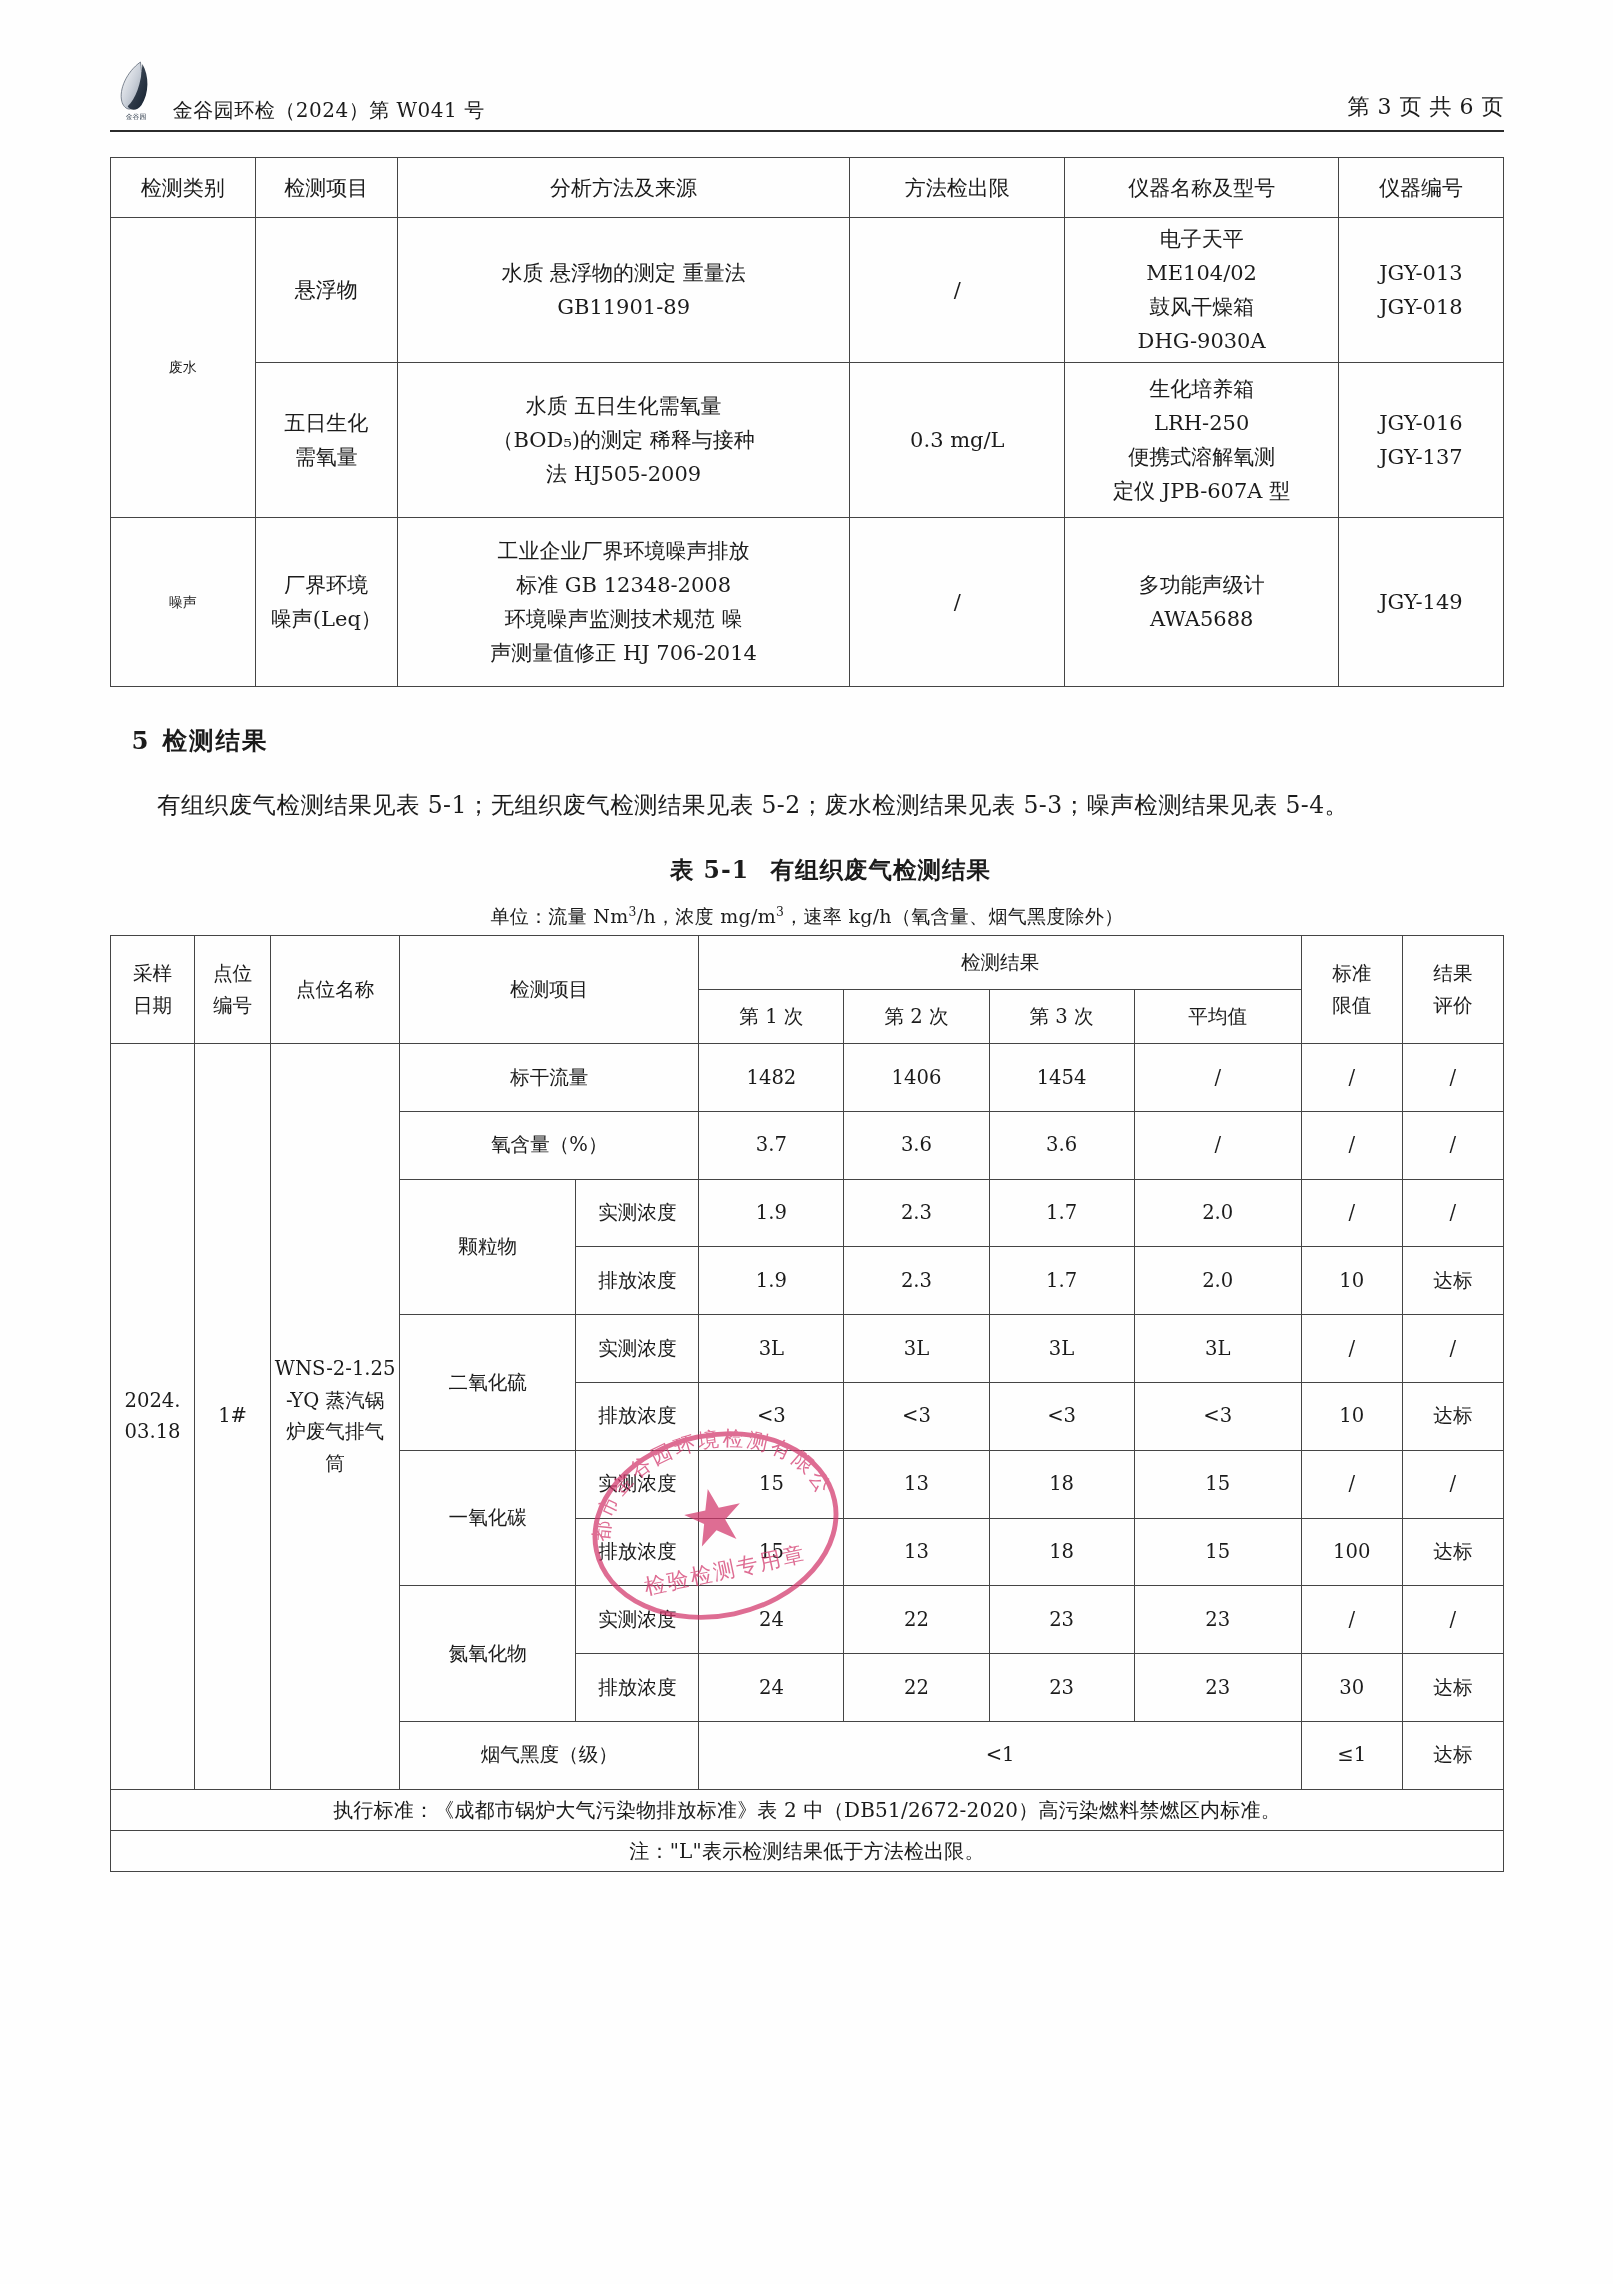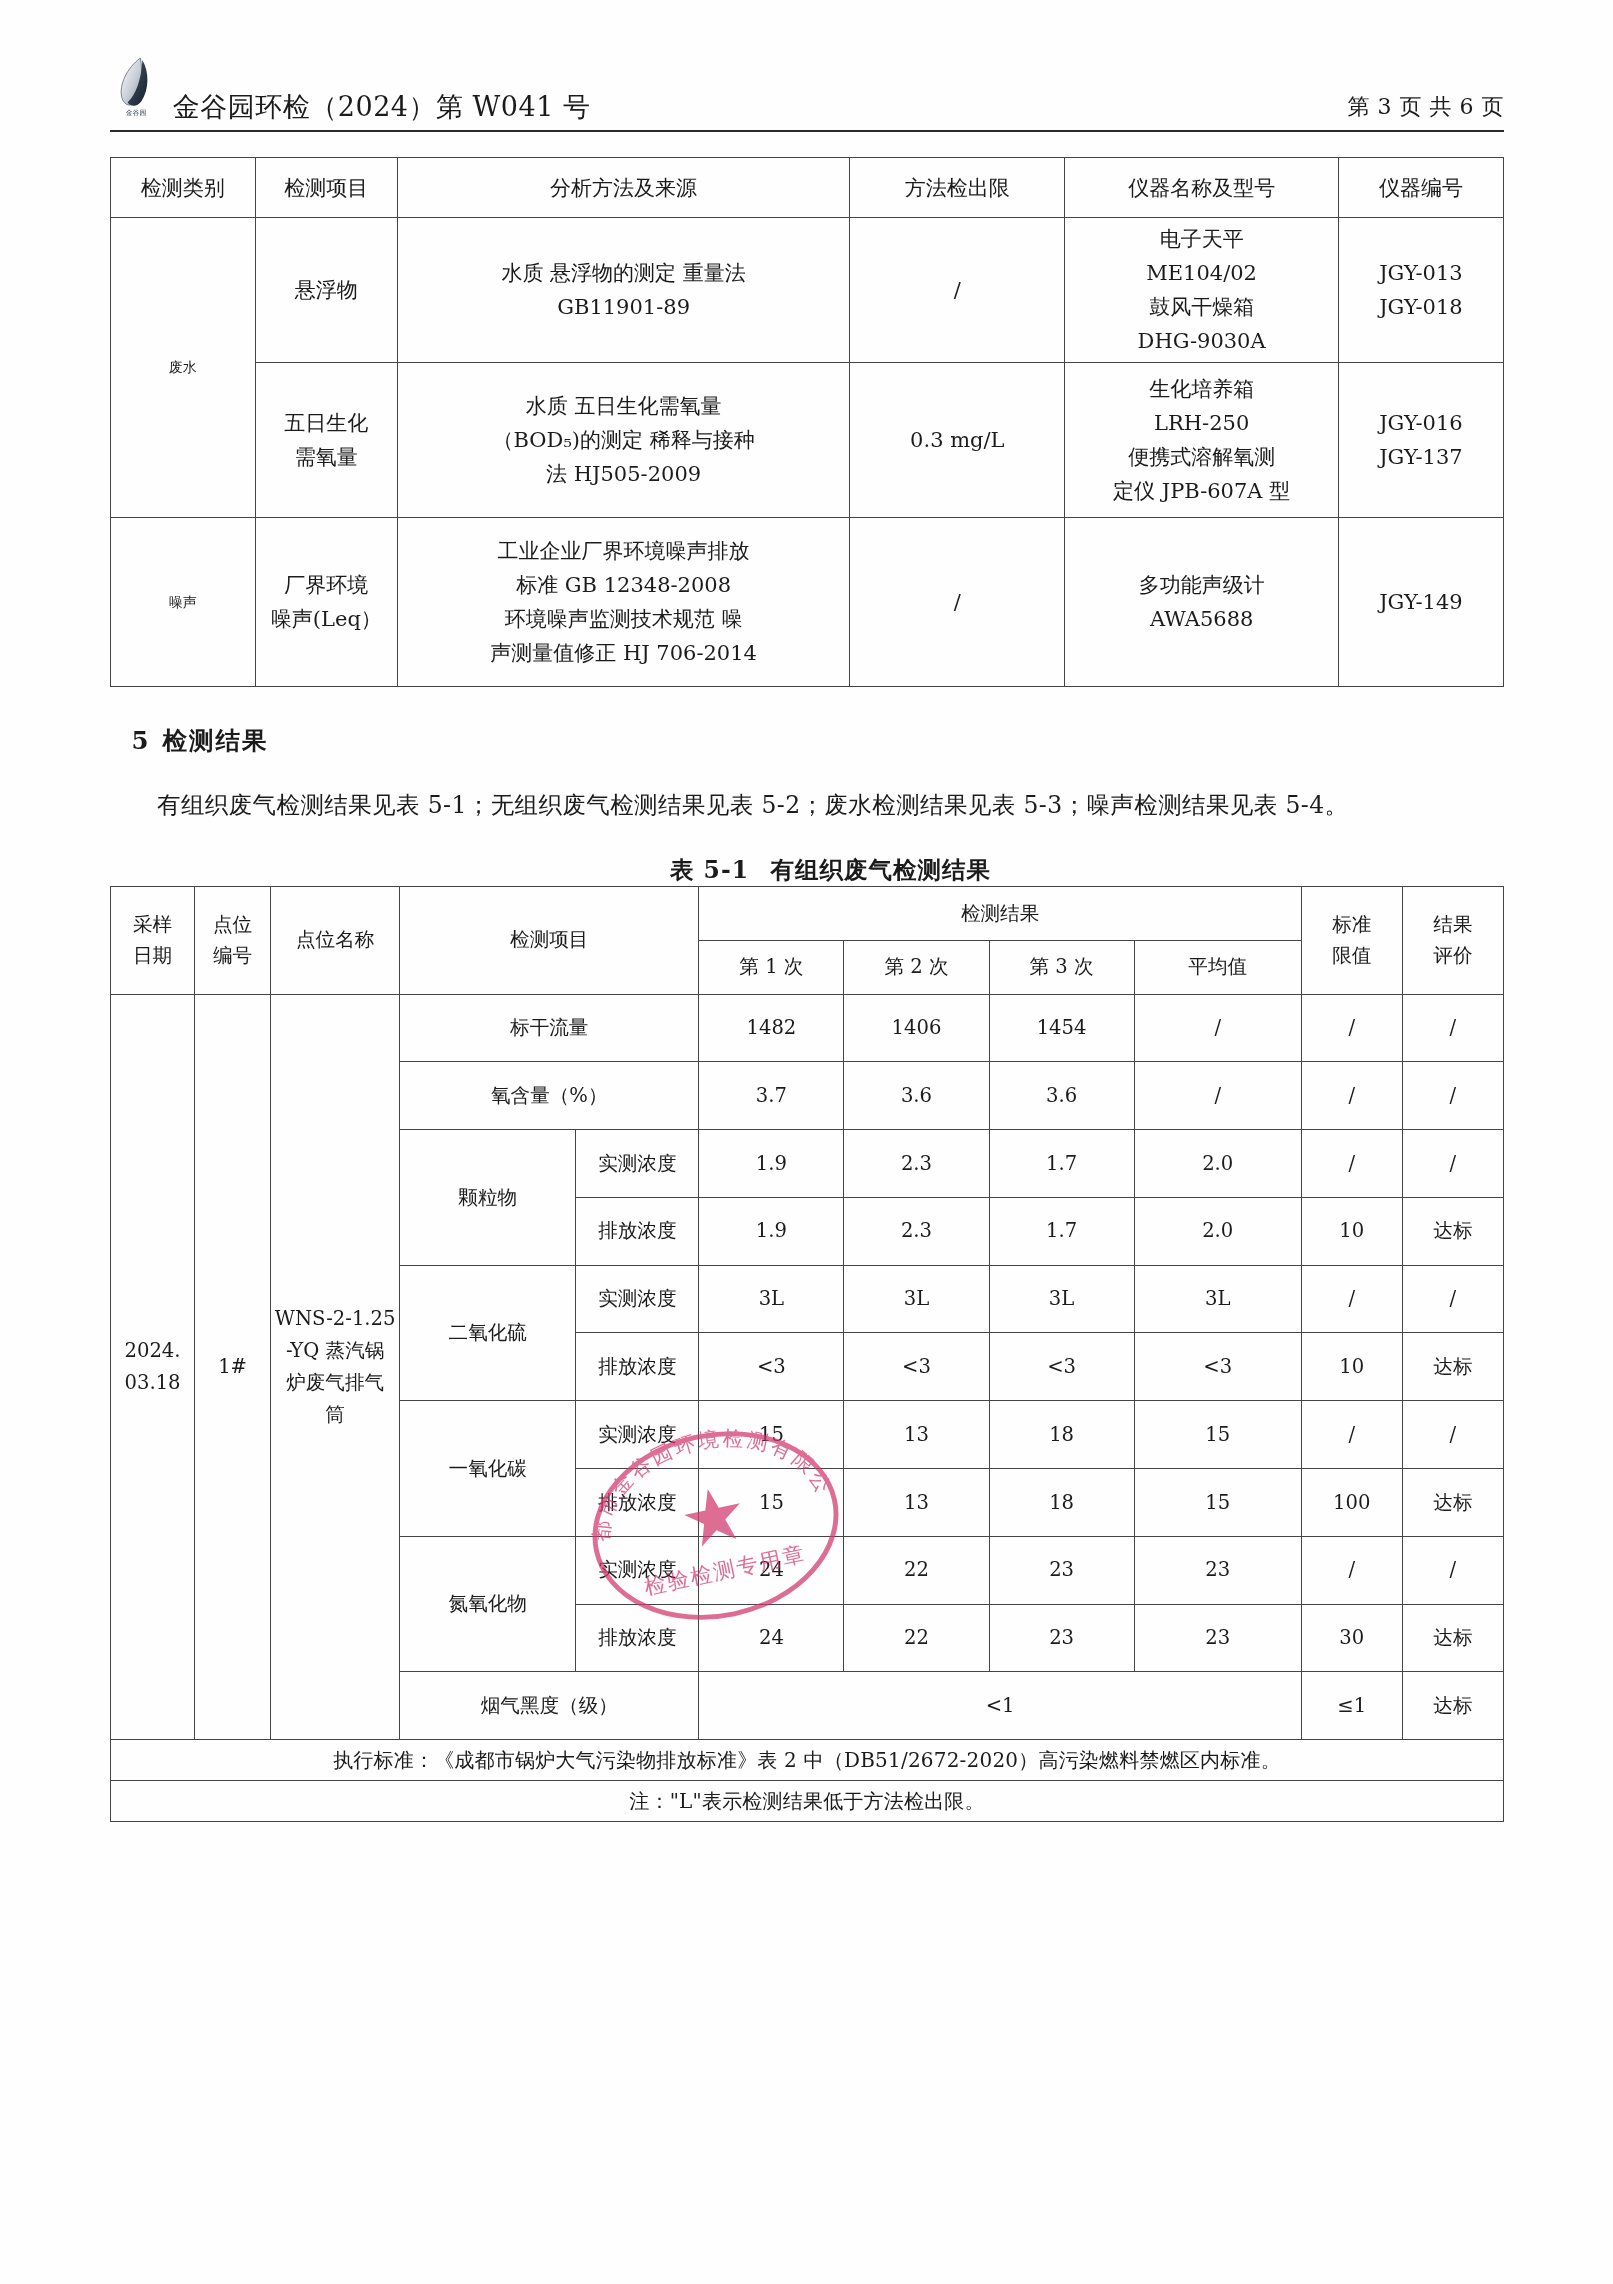--- a/index.html
+++ b/index.html
@@ -43,21 +43,21 @@
     gap: 9.8px;
   }
   .logo {
     width: 53px;
     height: 61px;
     position: relative;
     flex: 0 0 auto;
   }
   .logo svg { display:block; }
   .header-title {
-    font-size: 27px;
+    font-size: 20px;
     letter-spacing: 0.5px;
     line-height: 1;
     padding-bottom: 3.9px;
     white-space: nowrap;
     margin-top: 44px;
   }
   .header-right {
     font-size: 22px;
     line-height: 1;
     padding-bottom: 5.9px;
@@ -278,20 +278,23 @@
     </table>
 
     <div class="sec-head">
       <span class="num">5</span><span>检测结果</span>
     </div>
     <div class="body-para">有组织废气检测结果见表 5-1；无组织废气检测结果见表 5-2；废水检测结果见表 5-3；噪声检测结果见表 5-4。</div>
 
     <div class="tbl-title">
       <span class="tnum">表 5-1</span><span>有组织废气检测结果</span>
     </div>
+    <div class="tbl-unit">
+      <span>单位：流量 Nm</span><sup>3</sup><span>/h，浓度 mg/m</span><sup>3</sup><span>，速率 kg/h（氧含量、烟气黑度除外）</span>
+    </div>
 
     <table class="doc-table t2">
       <colgroup>
         <col style="width:84px">
           <col style="width:76px">
           <col style="width:129px">
         <col style="width:176px">
           <col style="width:123px">
         <col style="width:145px">
           <col style="width:145px">

